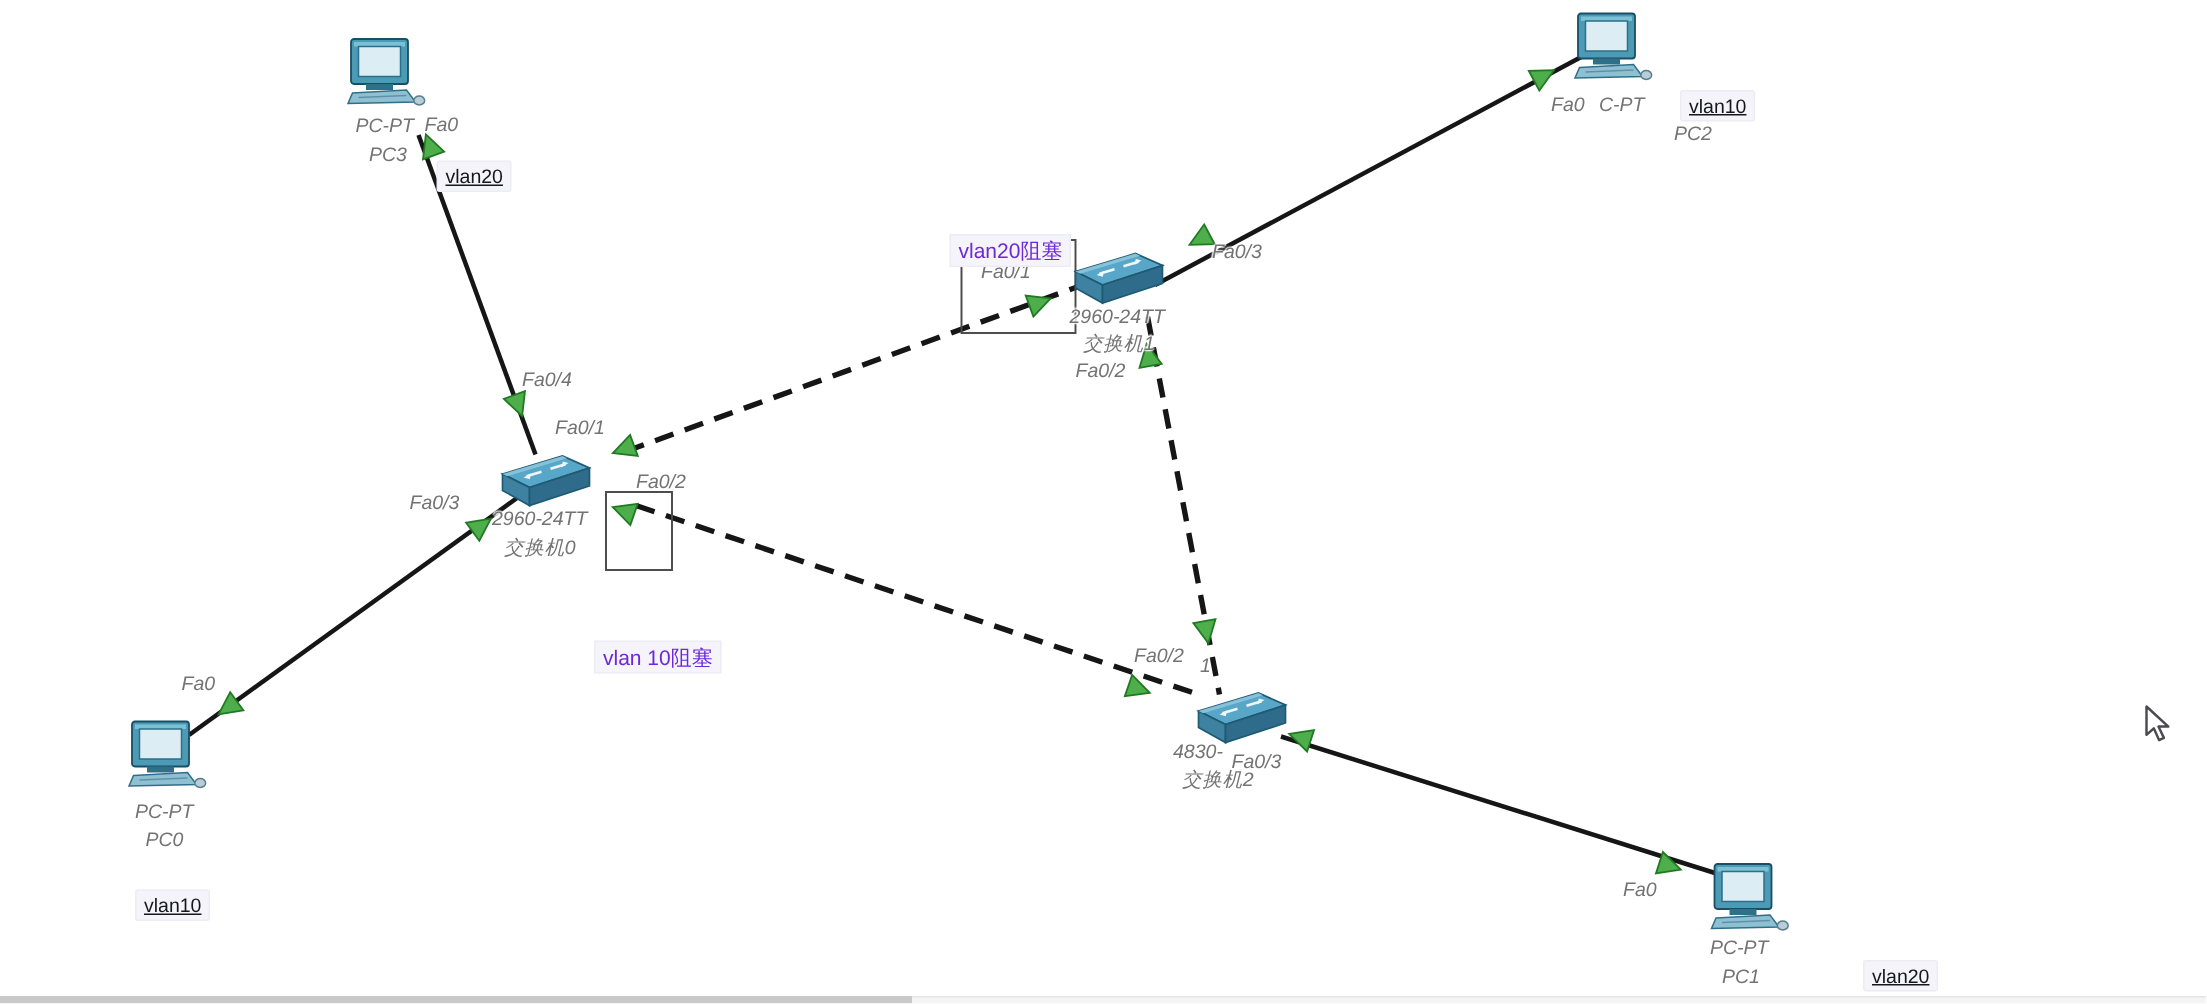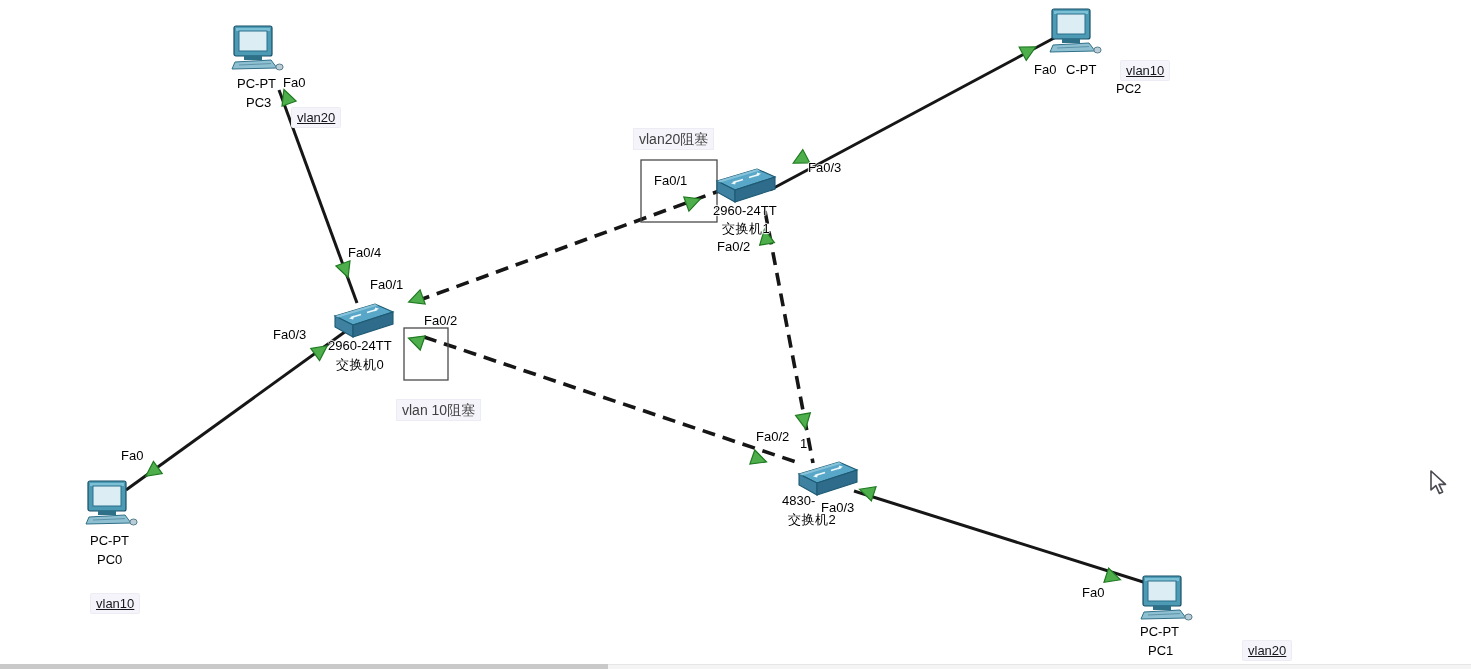--- a/index.html
+++ b/index.html
@@ -2,30 +2,31 @@
 <html><head>
 <meta charset="utf-8">
 <style>
   html,body{margin:0;padding:0;background:#fff;}
   #canvas{
     position:relative;width:1471px;height:669px;background:#ffffff;
     font-family:"Liberation Sans","DejaVu Sans",sans-serif;overflow:hidden;
   }
   #net-svg{position:absolute;left:0;top:0;width:1471px;height:669px;}
   .lbl{
-    position:absolute;font-size:13px;line-height:15px;color:#000000;white-space:nowrap;
+    position:absolute;font-size:13px;line-height:15px;color:#737373;white-space:nowrap;
     text-shadow:-1px 0 1px #fff,1px 0 1px #fff,0 -1px 1px #fff,0 1px 1px #fff;
+    font-style:italic;
   }
   .note{
     position:absolute;font-size:13px;line-height:15px;color:#16161d;white-space:nowrap;
     background:#f4f4fa;padding:2px 5px;border-radius:1px;box-shadow:0 0 0 1px #ececf4;text-decoration:underline;
   }
   .blocknote{
-    position:absolute;font-size:14px;line-height:16px;color:#404040;white-space:nowrap;
-    background:#f4f4fa;padding:2px 5px;box-shadow:0 0 0 1px #ececf4;
+    position:absolute;font-size:14px;line-height:16px;color:#6d28d9;white-space:nowrap;
+    background:#f4f4fa;padding:2px 5px;box-shadow:0 0 0 1px #ececf4;margin-top:28px;
   }
   .cname{letter-spacing:0.5px;}
   #hscroll-track{position:absolute;left:0;top:664px;width:1471px;height:5px;background:#f4f4f4;border-top:1px solid #e6e6e6;}
   #hscroll-thumb{position:absolute;left:0;top:664px;width:608px;height:5px;background:#c9c9c9;}
 </style>
 </head>
 <body>
 
 <div id="canvas">
 

